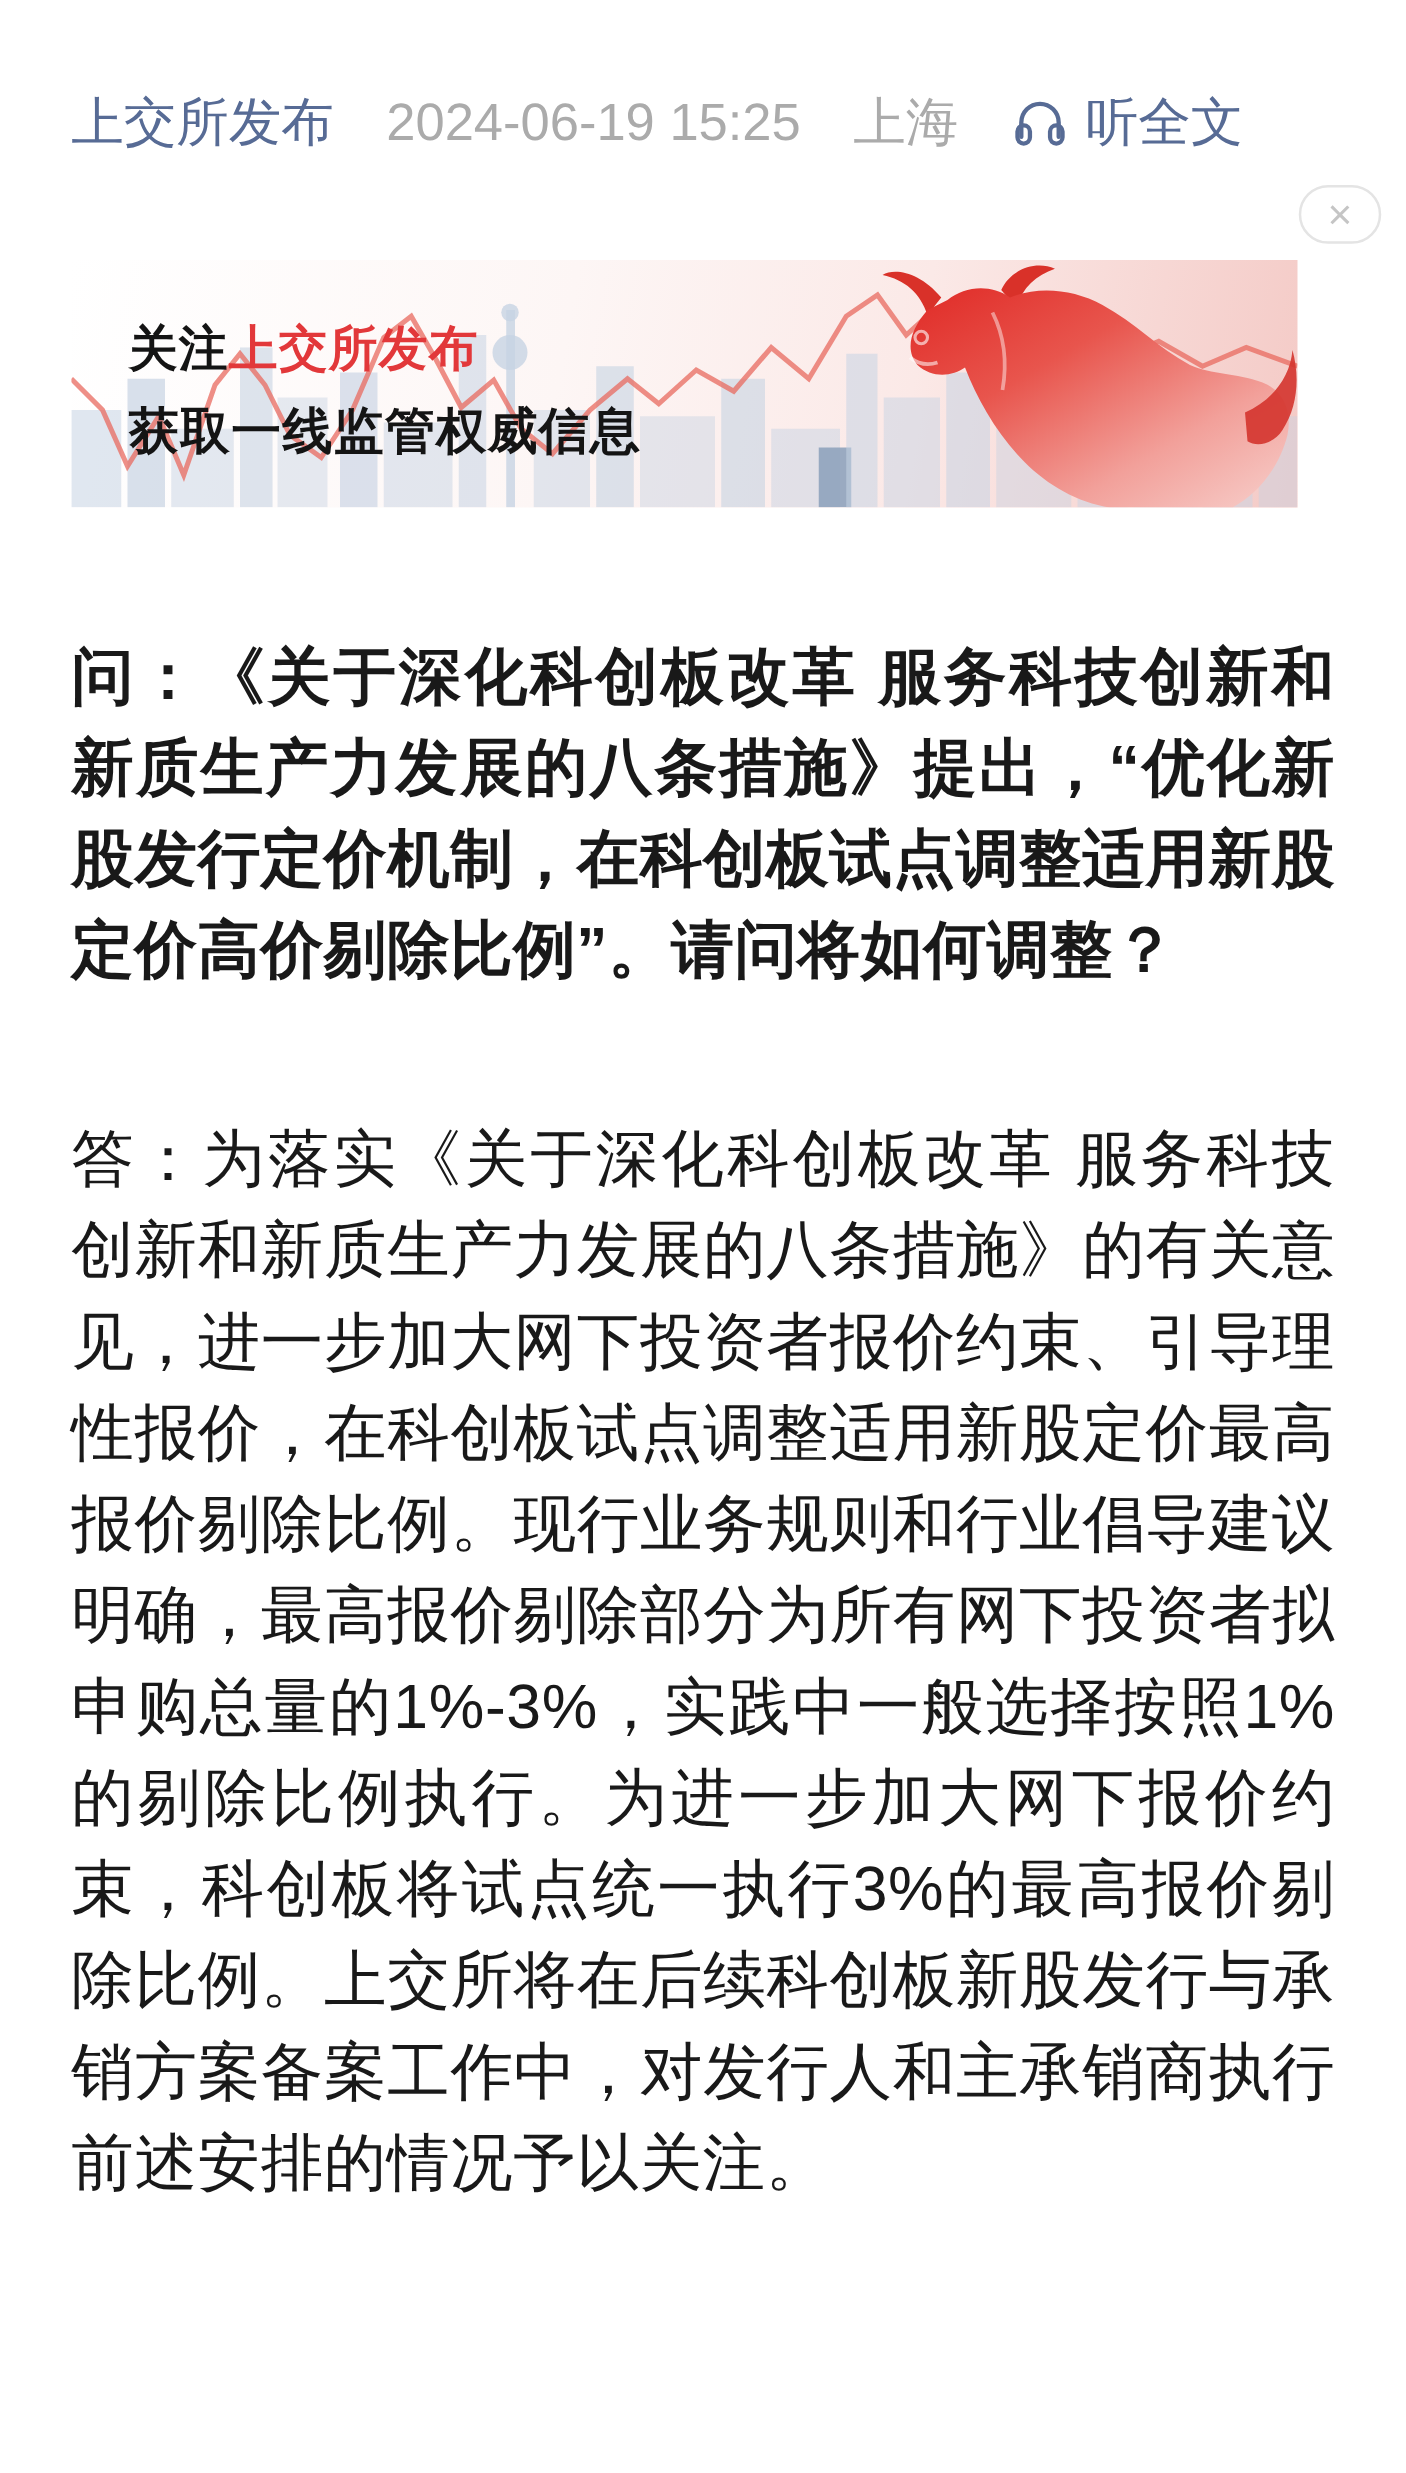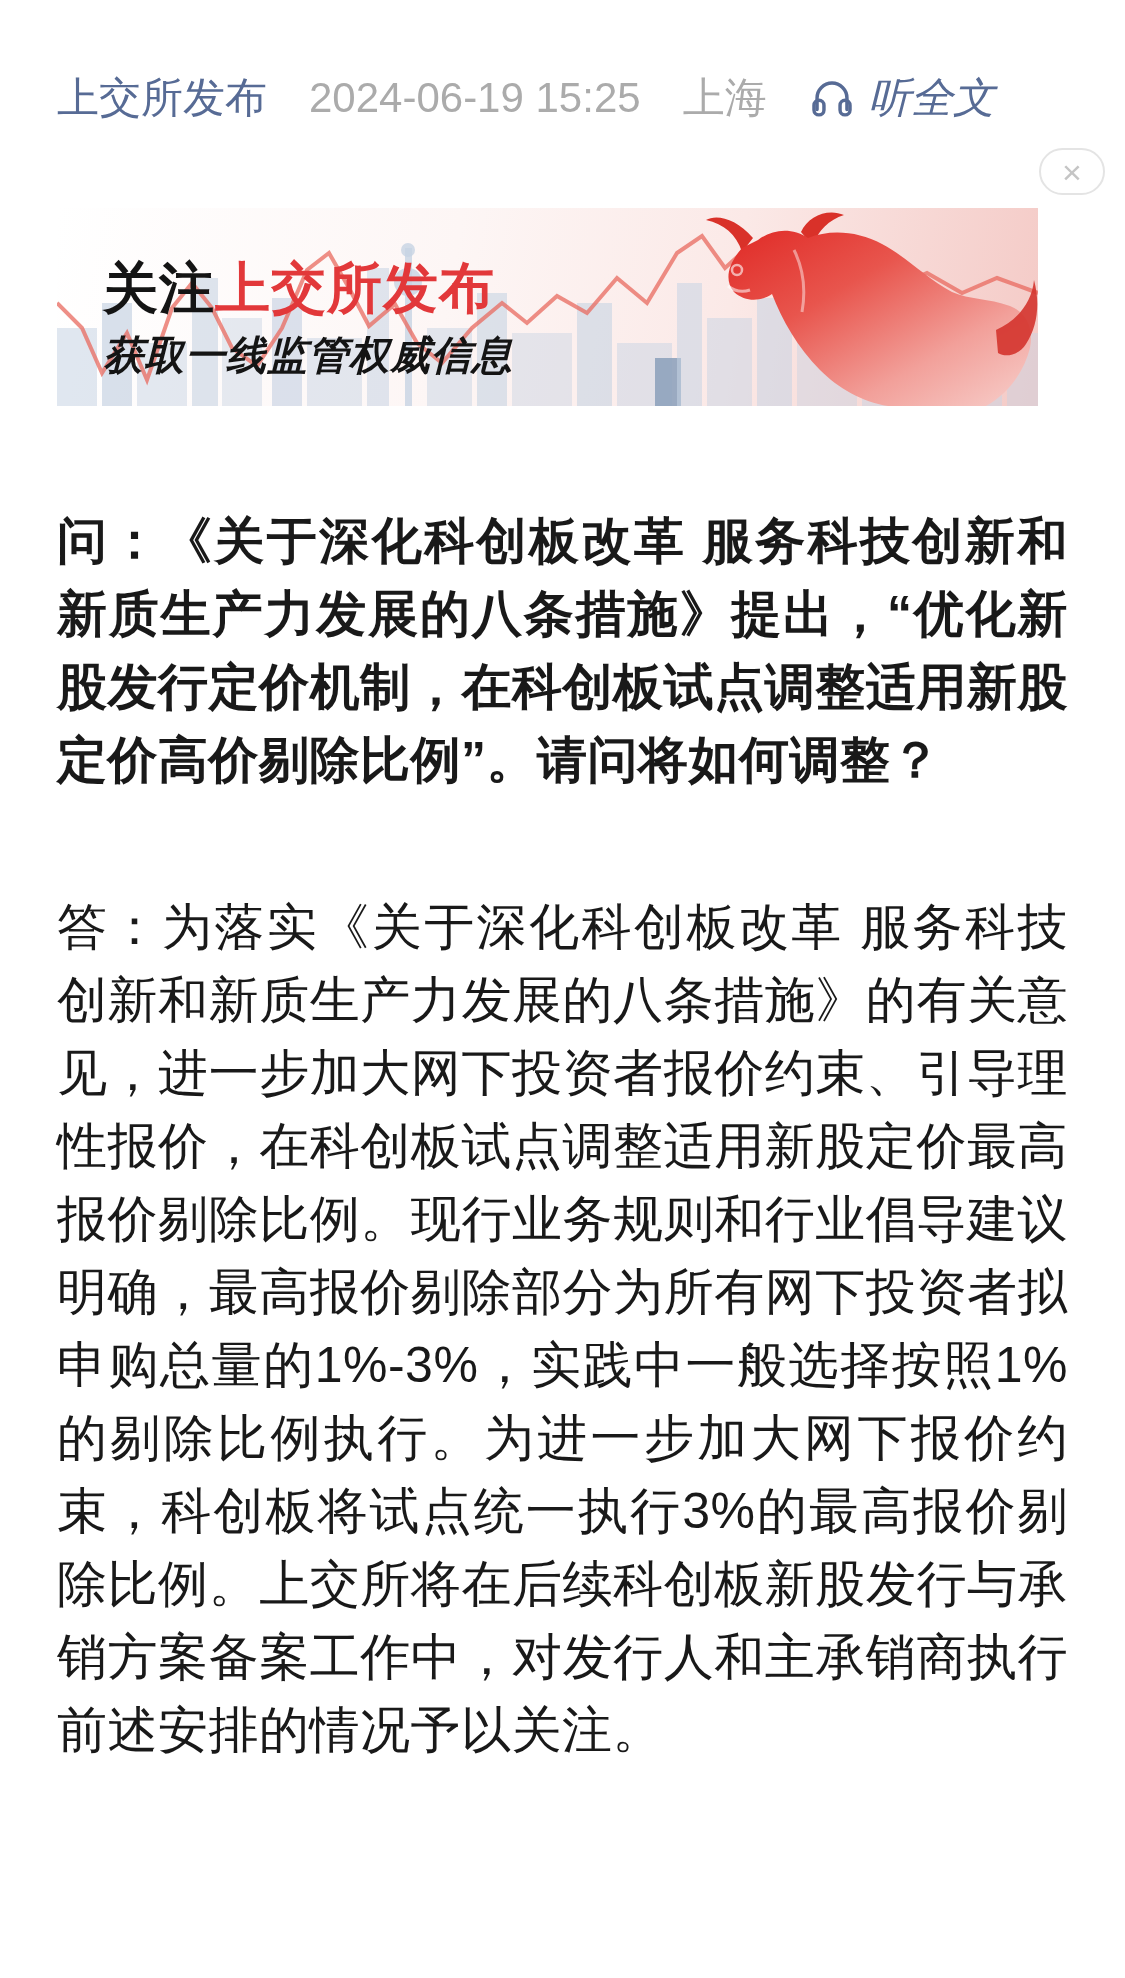--- a/index.html
+++ b/index.html
@@ -16,47 +16,47 @@
     color:#121212;letter-spacing:1px;text-align:justify;
   }
 
   
   .meta{
     margin-top:58px;height:56px;display:flex;align-items:center;
     font-size:42px;gap:42px;white-space:nowrap;
   }
   .meta .source{color:#576b95;}
   .meta .dim{color:#ababab;}
-  .listen{display:flex;align-items:center;gap:14px;color:#576b95;cursor:pointer;font-style:italic;}
+  .listen{display:flex;align-items:center;gap:14px;color:#576b95;cursor:pointer;}
   .listen svg{width:46px;height:46px;display:block;}
 
   
   .ad-wrap{position:relative;margin-top:22px;height:258px;}
   .close-btn{
     position:absolute;top:0;right:-37px;width:66px;height:47px;
     box-sizing:border-box;border:2px solid #e4e4e4;border-radius:30px;
     background:#ffffff;display:flex;align-items:center;justify-content:center;
     color:#c5c5c5;font-size:34px;line-height:1;cursor:pointer;
   }
   .banner{
     position:absolute;top:60px;left:0;width:981px;height:198px;
     overflow:hidden;cursor:pointer;
     background:linear-gradient(100deg,#ffffff 0%,#fdf6f5 40%,#fbe9e7 68%,#f4cac6 100%);
   }
   .banner svg{position:absolute;display:block;}
   .banner .bg-skyline{left:0;top:0;width:981px;height:198px;}
   .banner .bull{right:0;top:0;width:340px;height:198px;}
   .b-line1{
-    position:absolute;left:46px;top:44px;font-size:55px;font-weight:800;
+    position:absolute;left:46px;top:44px;font-size:39px;font-weight:800;
     color:#141414;letter-spacing:1px;white-space:nowrap;font-family:Liberation Mono, monospace;
   }
   .b-line1 .hl{color:#e2383a;}
   .b-line2{
-    position:absolute;left:46px;top:120px;font-size:40px;font-weight:800;
-    color:#141414;letter-spacing:1px;white-space:nowrap;font-style:italic;
+    position:absolute;left:46px;top:109px;font-size:40px;font-weight:800;
+    color:#141414;letter-spacing:1px;white-space:nowrap;
   }
 
   
   .body-text{
     margin:0;font-size:50px;line-height:73px;color:#191919;
     text-align:justify;letter-spacing:0.5px;word-break:break-all;
   }
   .question{margin-top:99px;font-weight:700;}
   .answer{margin-top:94px;}
 </style>

